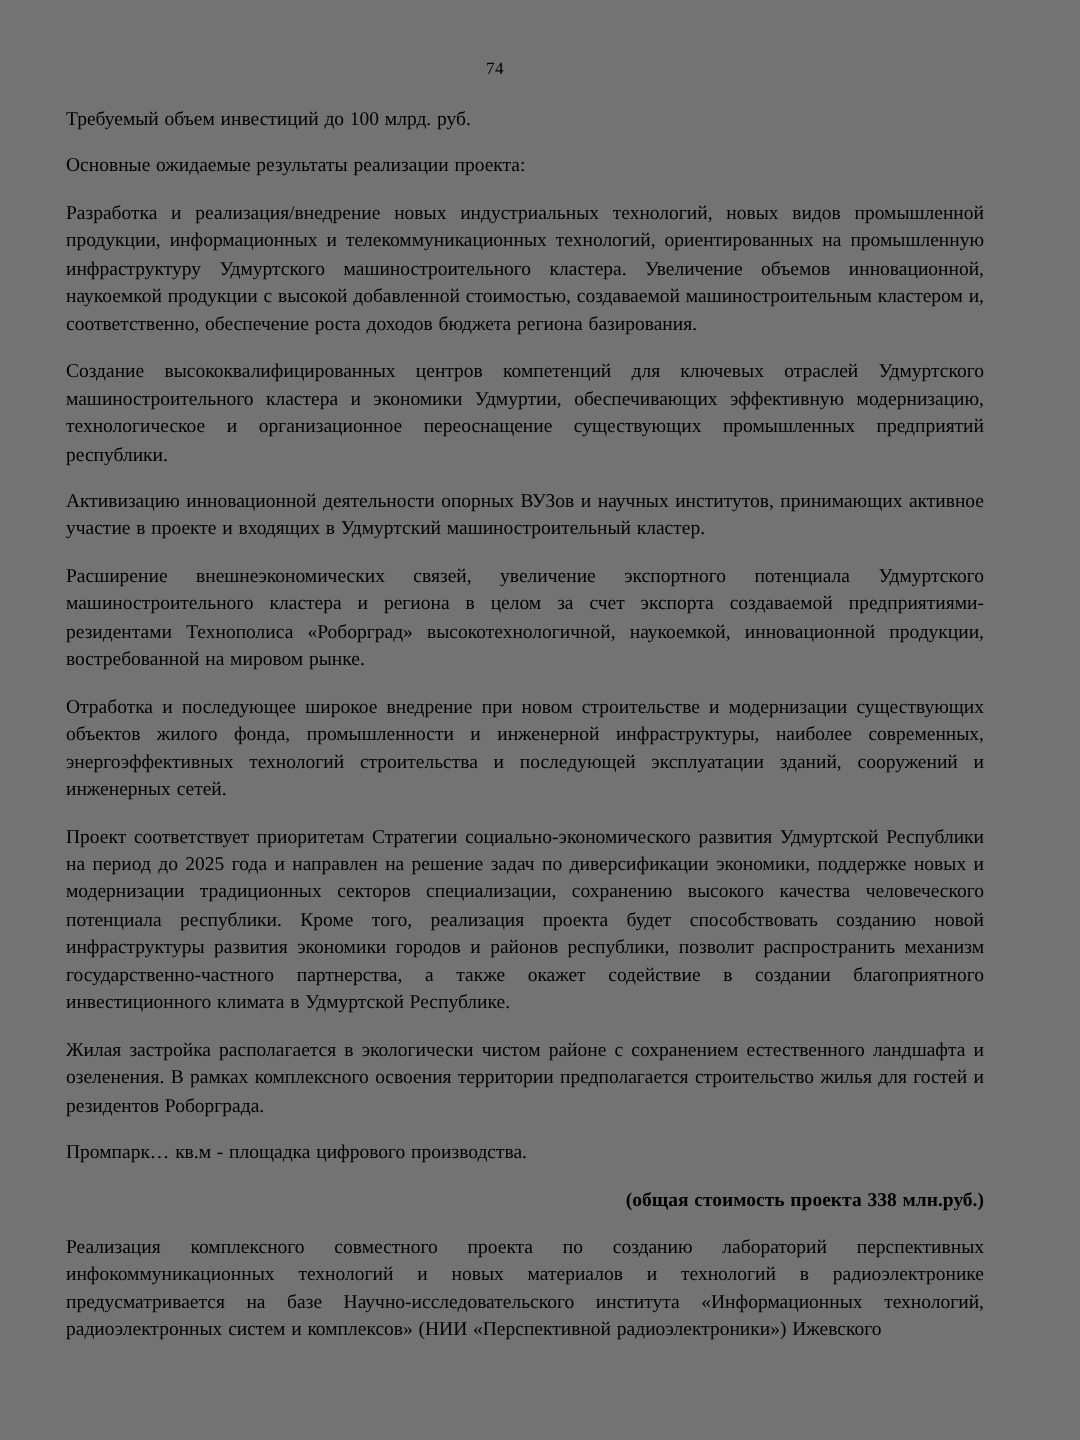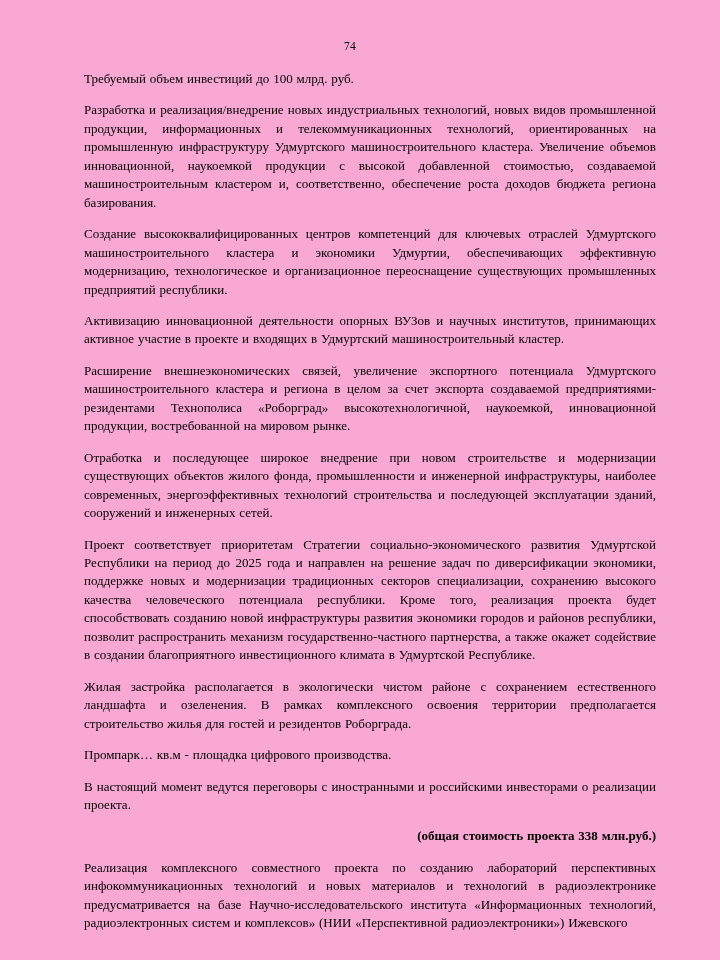--- a/index.html
+++ b/index.html
@@ -11,23 +11,23 @@
     width: 720px;
     height: 960px;
     font-family: "Liberation Serif", serif;
     color: #000000;
     -webkit-font-smoothing: antialiased;
   }
   .page {
     position: relative;
     width: 720px;
     height: 960px;
-    background: #f9a8d4;
+    background: #737373;
     box-sizing: border-box;
-    padding: 40px 64px 20px 84px;
+    padding: 40px 64px 20px 44px;
   }
   .page-number {
     text-align: center;
     font-size: 11.5px;
     margin: 0 0 18px 0;
     margin-left: -40px;
     letter-spacing: 0.2px;
   }
   .body-text p {
     margin: 4px 0 13px 0;
@@ -51,26 +51,26 @@
 </head>
 <body>
 
 <div class="page">
 
   <div class="page-number">74</div>
 
   <div class="body-text">
 
     <p>Требуемый объем инвестиций до 100 млрд. руб.</p>
+    <p>Основные ожидаемые результаты реализации проекта:</p>
     <p>Разработка и реализация/внедрение новых индустриальных технологий, новых видов промышленной продукции, информационных и телекоммуникационных технологий, ориентированных на промышленную инфраструктуру Удмуртского машиностроительного кластера. Увеличение объемов инновационной, наукоемкой продукции с высокой добавленной стоимостью, создаваемой машиностроительным кластером и, соответственно, обеспечение роста доходов бюджета региона базирования.</p>
     <p>Создание высококвалифицированных центров компетенций для ключевых отраслей Удмуртского машиностроительного кластера и экономики Удмуртии, обеспечивающих эффективную модернизацию, технологическое и организационное переоснащение существующих промышленных предприятий республики.</p>
     <p>Активизацию инновационной деятельности опорных ВУЗов и научных институтов, принимающих активное участие в проекте и входящих в Удмуртский машиностроительный кластер.</p>
     <p>Расширение внешнеэкономических связей, увеличение экспортного потенциала Удмуртского машиностроительного кластера и региона в целом за счет экспорта создаваемой предприятиями-резидентами Технополиса «Роборград» высокотехнологичной, наукоемкой, инновационной продукции, востребованной на мировом рынке.</p>
     <p>Отработка и последующее широкое внедрение при новом строительстве и модернизации существующих объектов жилого фонда, промышленности и инженерной инфраструктуры, наиболее современных, энергоэффективных технологий строительства и последующей эксплуатации зданий, сооружений и инженерных сетей.</p>
     <p>Проект соответствует приоритетам Стратегии социально-экономического развития Удмуртской Республики на период до 2025 года и направлен на решение задач по диверсификации экономики, поддержке новых и модернизации традиционных секторов специализации, сохранению высокого качества человеческого потенциала республики. Кроме того, реализация проекта будет способствовать созданию новой инфраструктуры развития экономики городов и районов республики, позволит распространить механизм государственно-частного партнерства, а также окажет содействие в создании благоприятного инвестиционного климата в Удмуртской Республике.</p>
     <p>Жилая застройка располагается в экологически чистом районе с сохранением естественного ландшафта и озеленения. В рамках комплексного освоения территории предполагается строительство жилья для гостей и резидентов Роборграда.</p>
     <p>Промпарк…  кв.м - площадка цифрового производства.</p>
-    <p>В настоящий момент ведутся переговоры с иностранными и российскими инвесторами о реализации проекта.</p>
     <p class="bold-cont">(общая стоимость проекта 338 млн.руб.)</p>
     <p>Реализация комплексного совместного проекта по созданию лабораторий перспективных инфокоммуникационных технологий и новых материалов и технологий в радиоэлектронике предусматривается на базе Научно-исследовательского института «Информационных технологий, радиоэлектронных систем и комплексов» (НИИ «Перспективной радиоэлектроники») Ижевского</p>
 
   </div>
 </div>
 
 </body></html>

